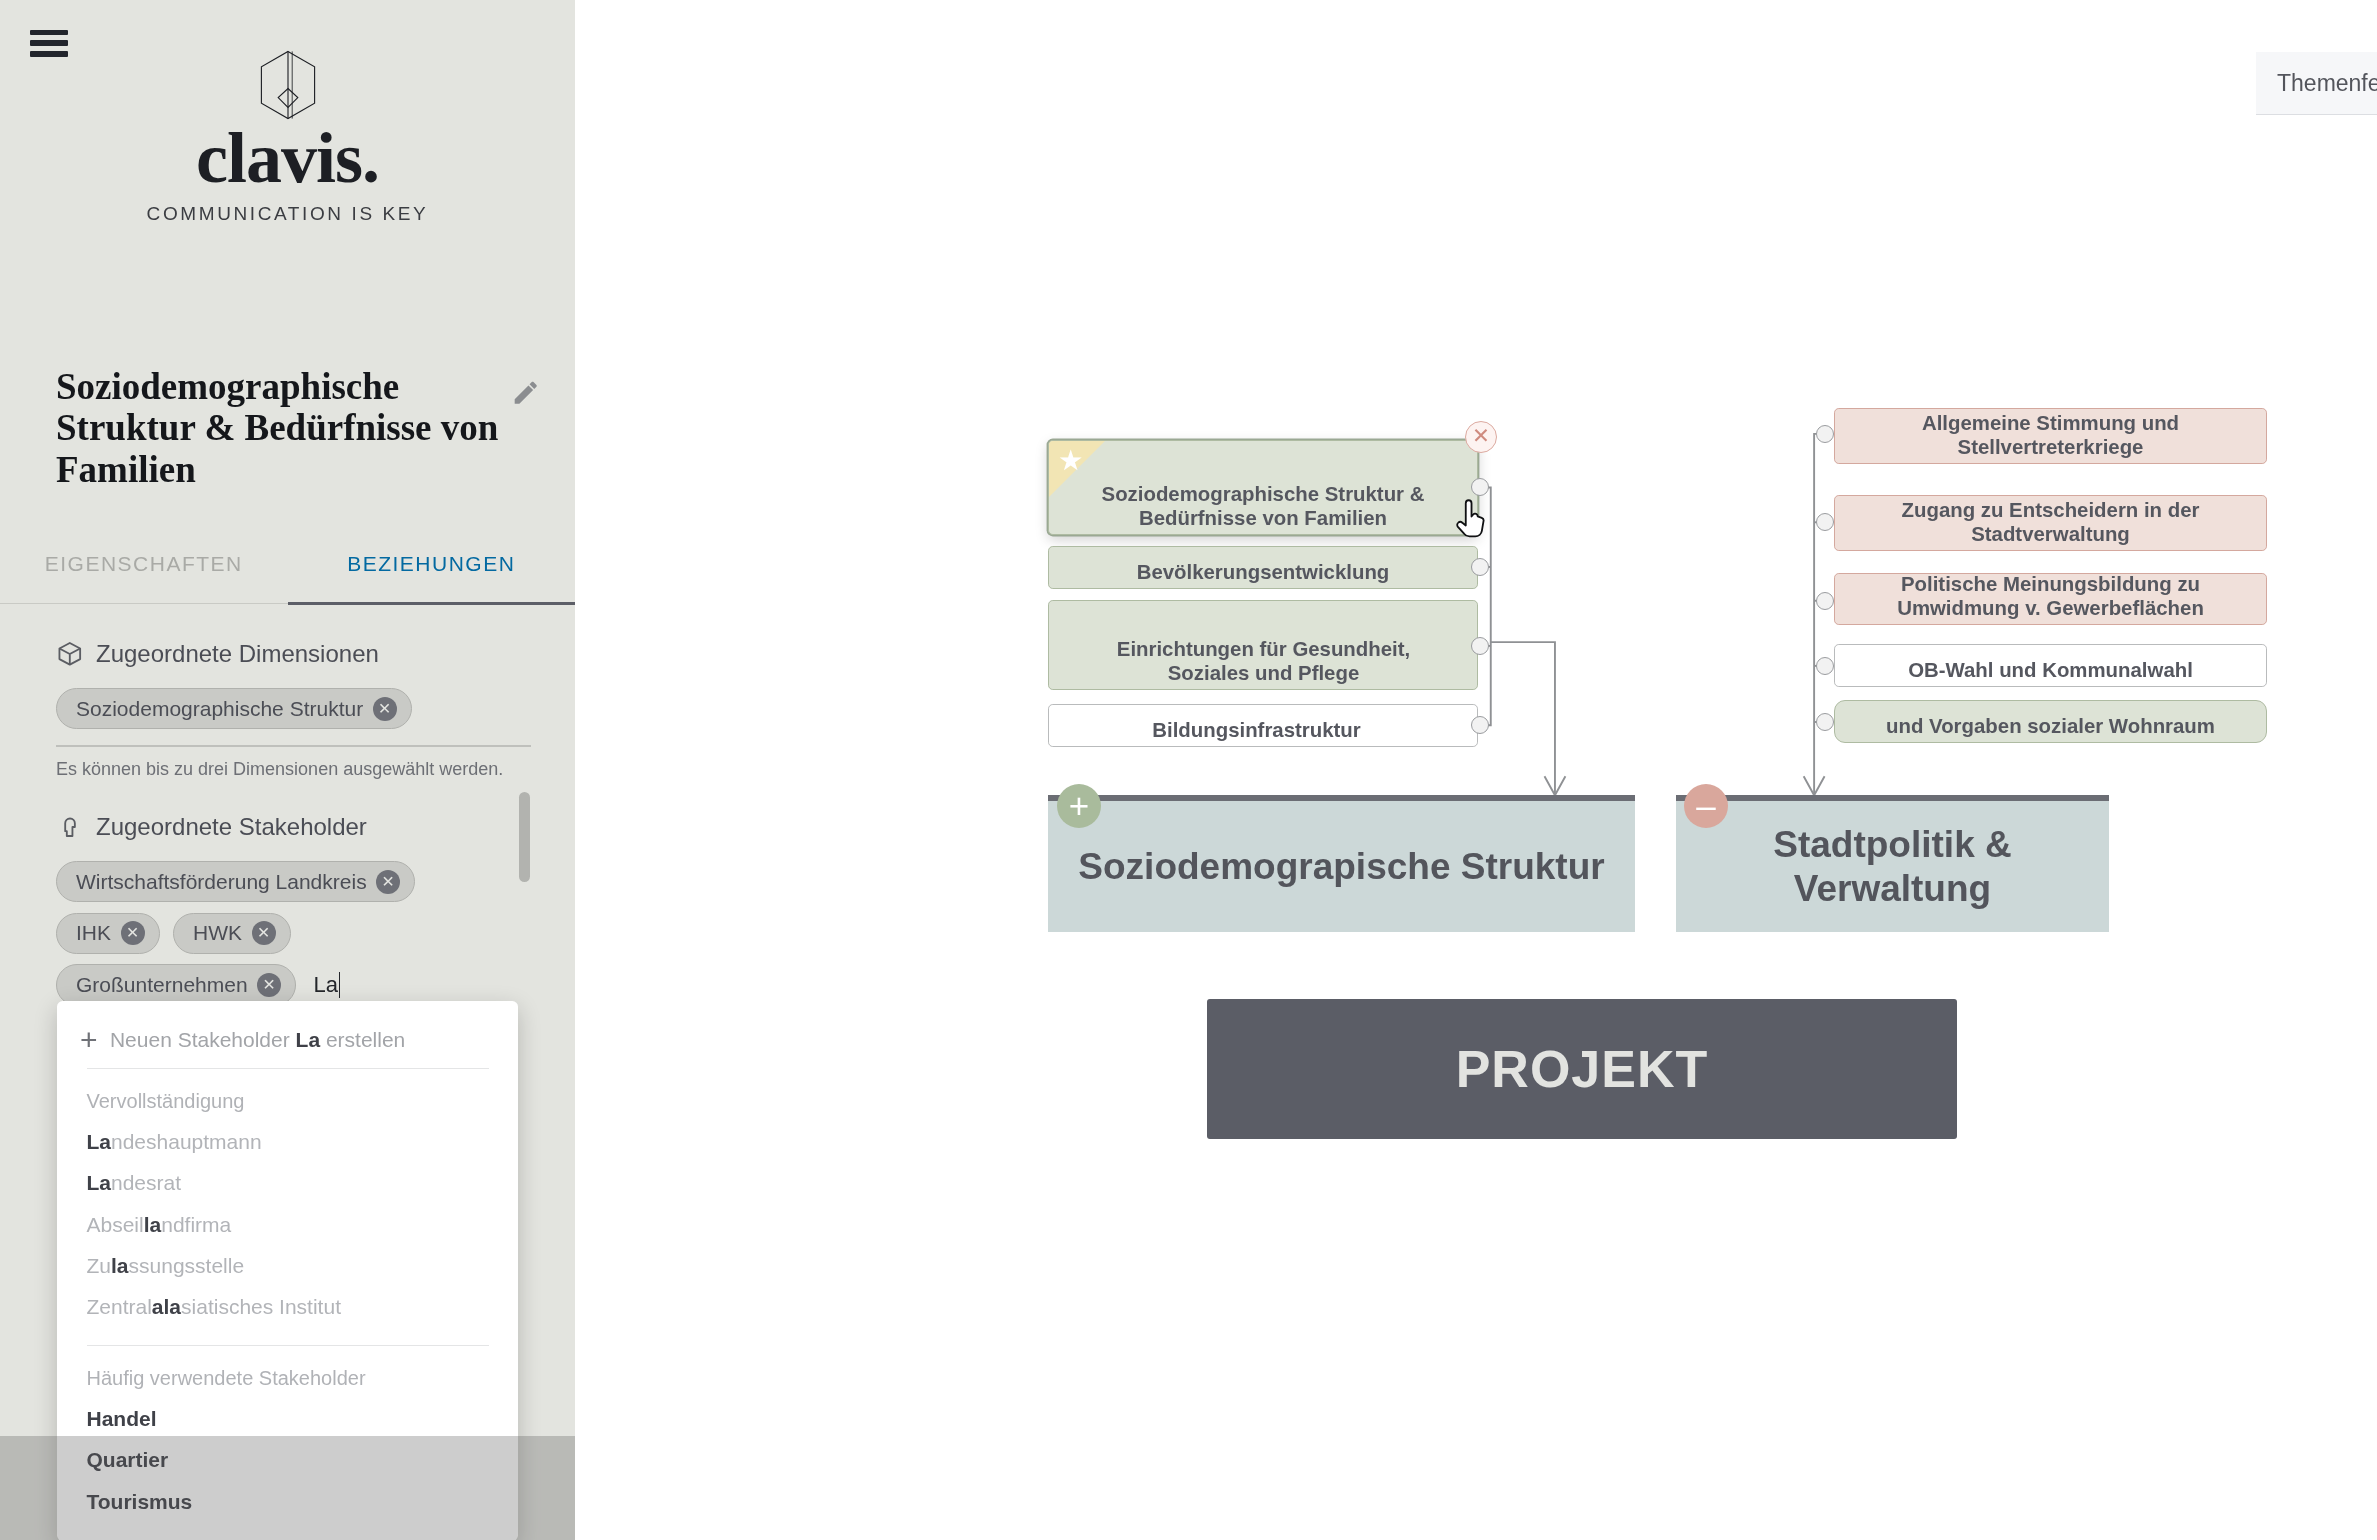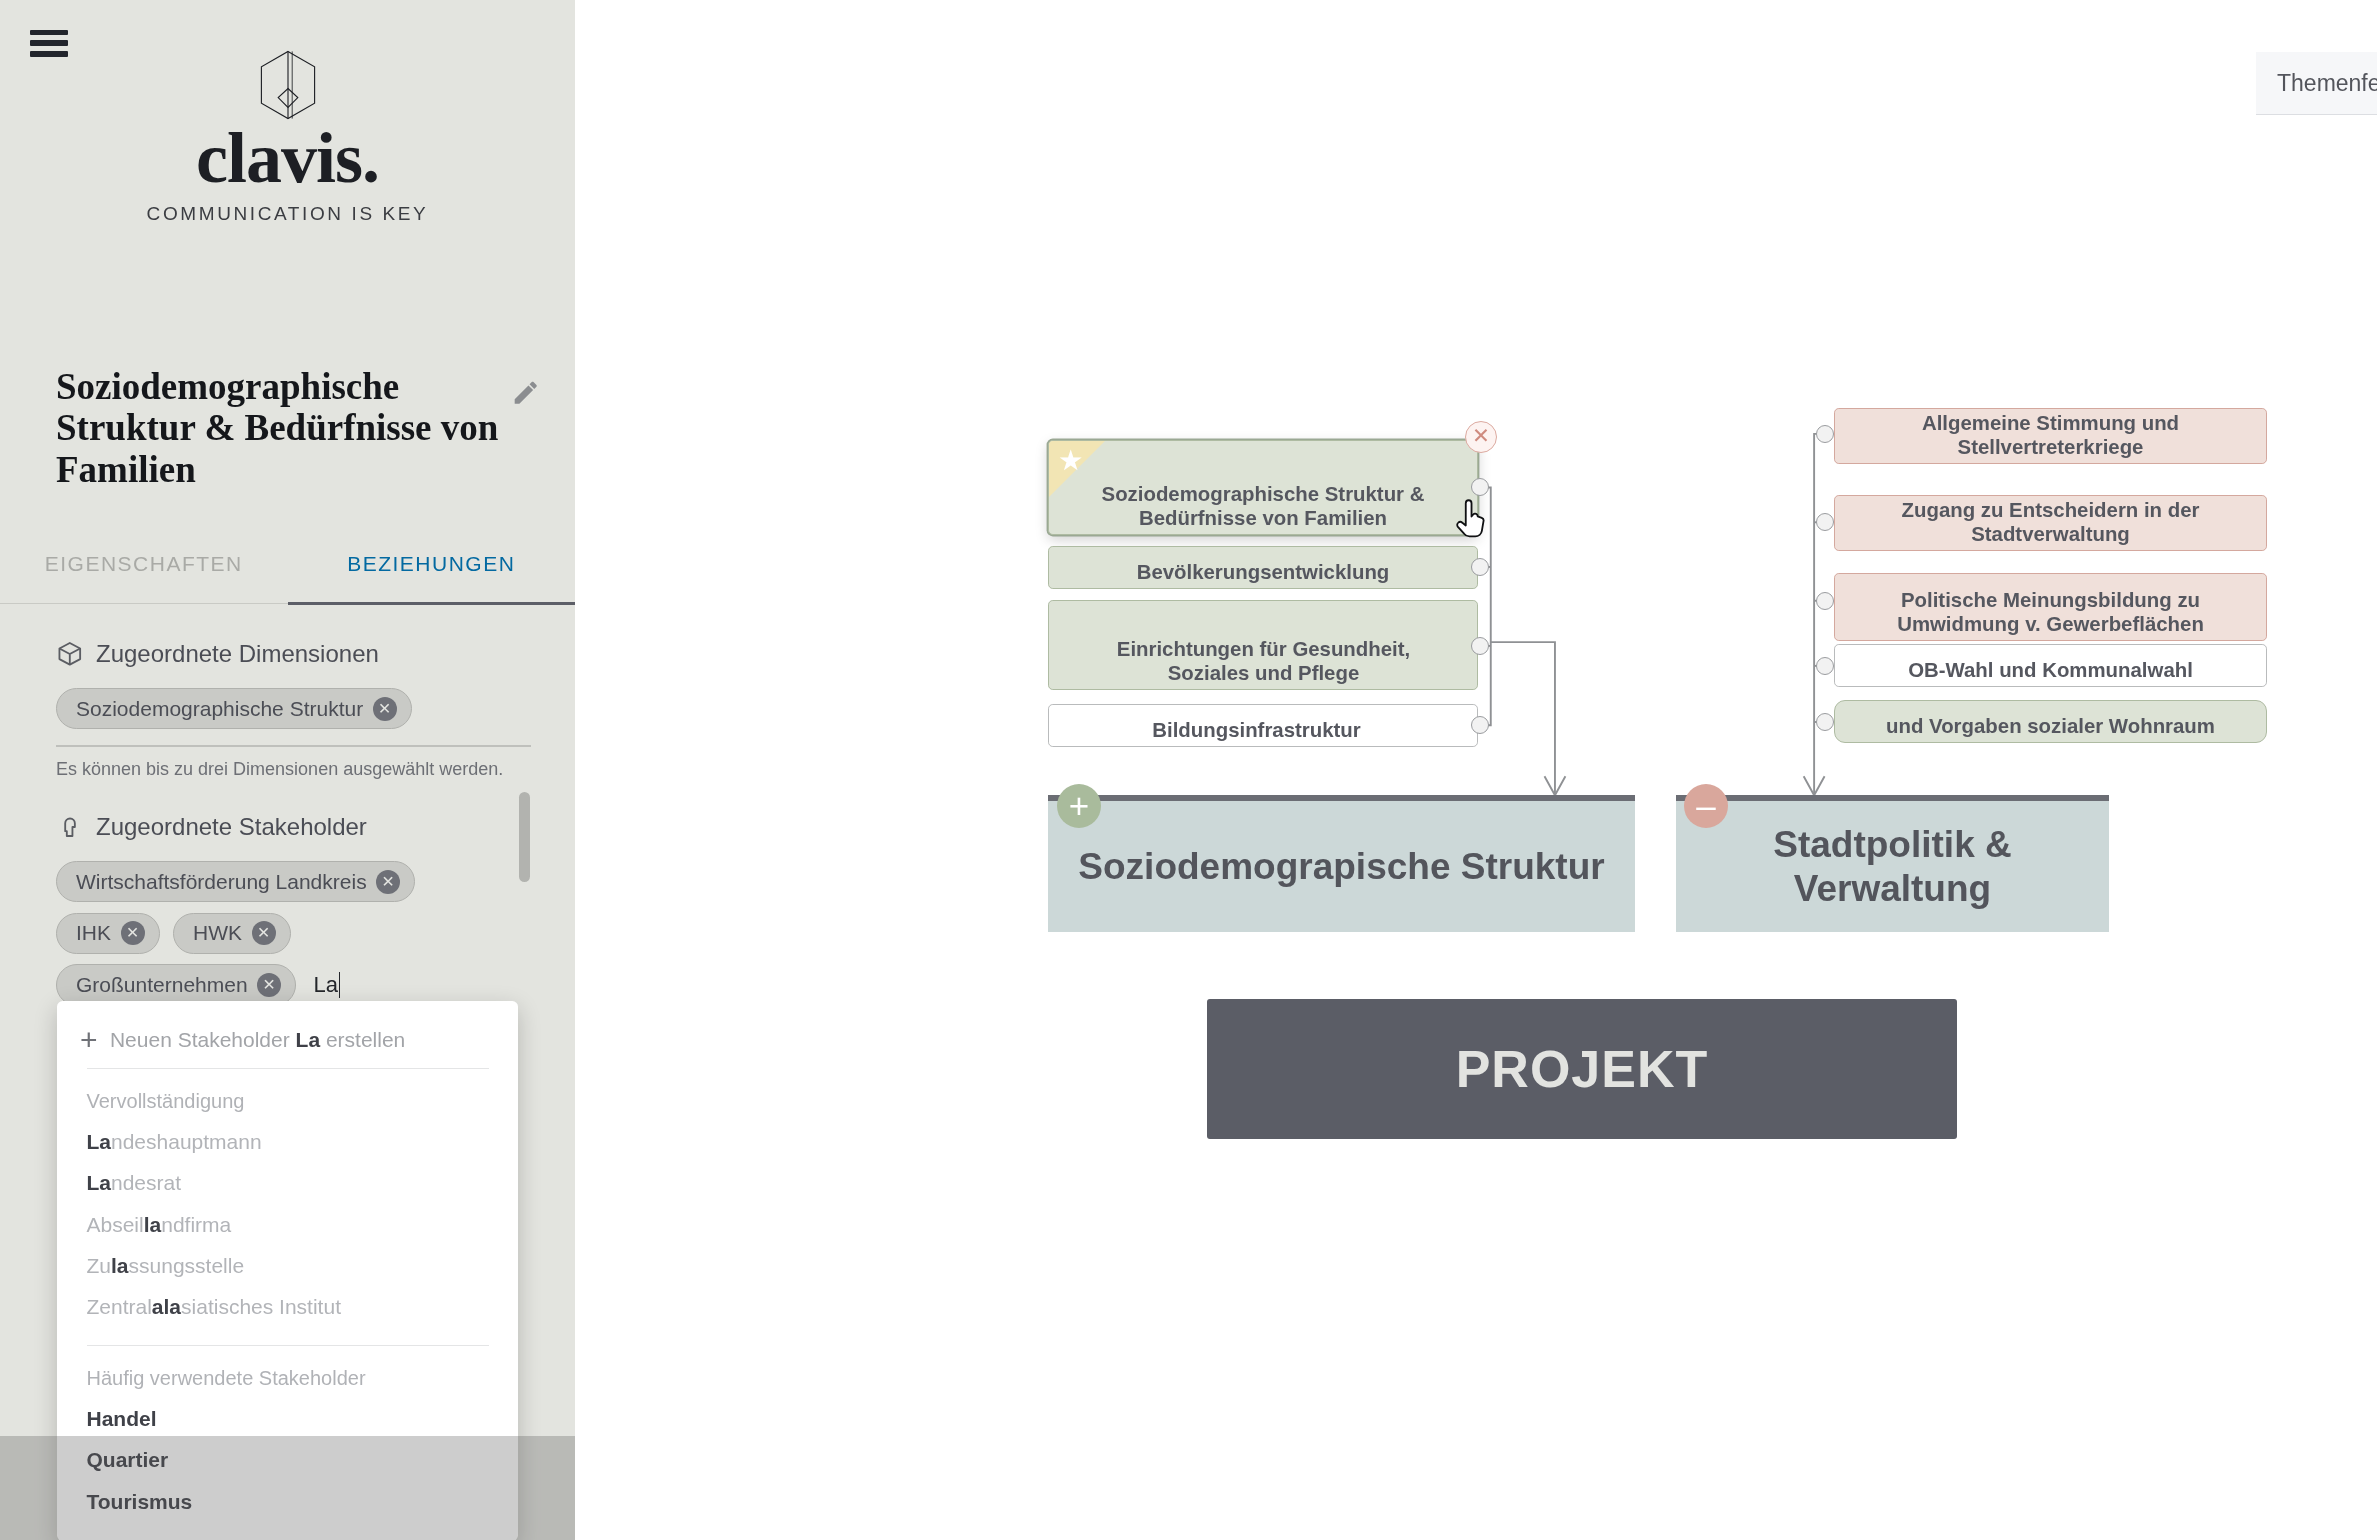--- a/index.html
+++ b/index.html
@@ -330,21 +330,21 @@
   <div class="dot" style="left:1471px; top:558px;"></div>
   <div class="dot" style="left:1471px; top:637px;"></div>
   <div class="dot" style="left:1471px; top:716px;"></div>
 
   <div class="node pink" style="left:1834px; top:408px; width:433px; height:56px;">
     <span>Allgemeine Stimmung und Stellvertreterkriege</span>
   </div>
   <div class="node pink" style="left:1834px; top:495px; width:433px; height:56px;">
     <span>Zugang zu Entscheidern in der Stadtverwaltung</span>
   </div>
-  <div class="node pink" style="left:1834px; top:573px; width:433px; height:68px;">
+  <div class="node pink" style="left:1834px; top:573px; width:433px; height:52px;">
     <span>Politische Meinungsbildung zu Umwidmung v. Gewerbeflächen</span>
   </div>
   <div class="node white" style="left:1834px; top:644px; width:433px; height:43px;">
     <span>OB-Wahl und Kommunalwahl</span>
   </div>
   <div class="node green" style="left:1834px; top:700px; width:433px; height:43px;border-radius:11px;">
     <span>und Vorgaben sozialer Wohnraum</span>
   </div>
 
   <div class="dot" style="left:1816px; top:425px;"></div>

